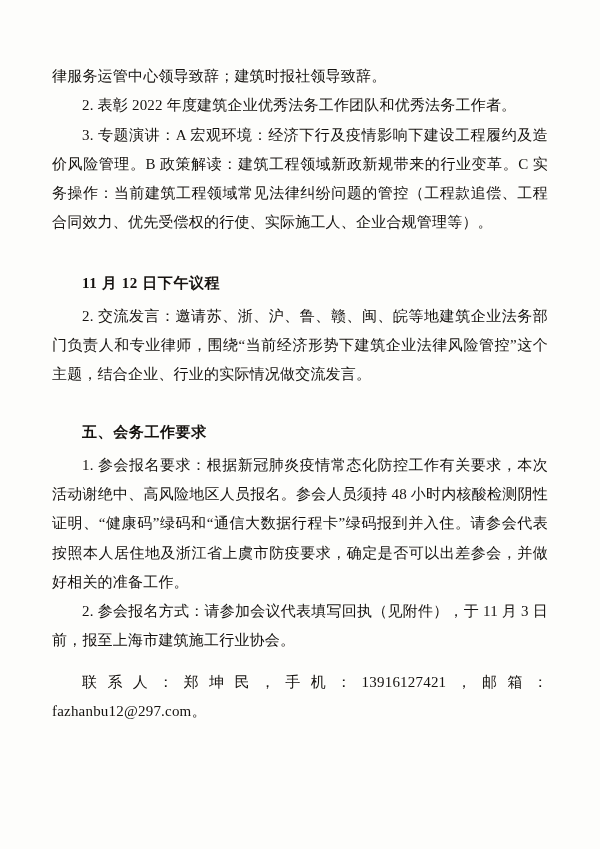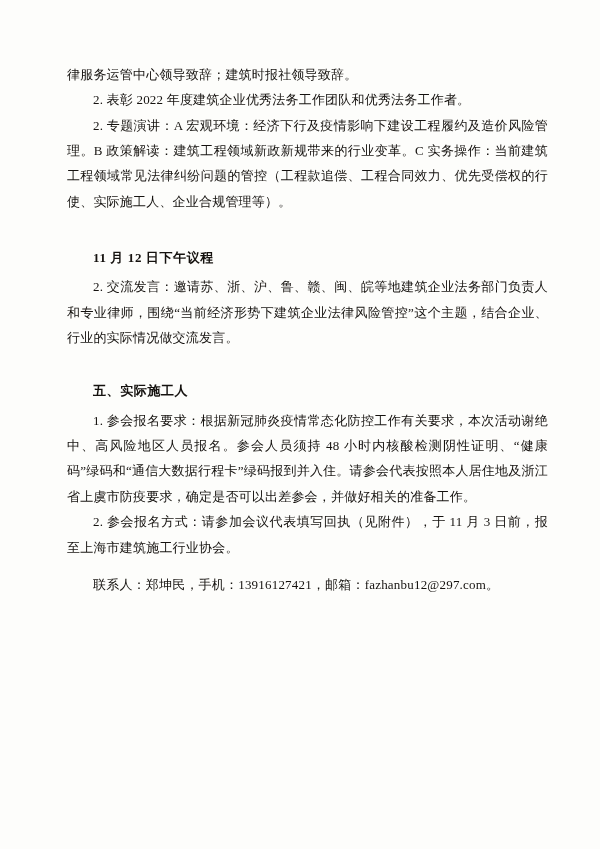--- a/index.html
+++ b/index.html
@@ -16,25 +16,24 @@
   }
   .page {
     position: relative;
     width: 600px;
     height: 849px;
     background: #fdfdfb;
     box-sizing: border-box;
     padding: 62px 52px 40px 52px;
   }
   .doc-body {
-    font-size: 13px;
+    font-size: 15px;
     line-height: 1.95;
     text-align: justify;
     letter-spacing: 0.2px;
-    margin-left: 15px;
   }
   p {
     margin: 0;
   }
   .para {
     text-indent: 0;
     margin-bottom: 0px;
   }
   .para.indent {
     text-indent: 2em;
@@ -64,32 +63,32 @@
 </head>
 <body>
 
 <div class="page">
   <div class="doc-body">
 
     <p class="para">律服务运管中心领导致辞；建筑时报社领导致辞。</p>
 
     <p class="para indent">2. 表彰 2022 年度建筑企业优秀法务工作团队和优秀法务工作者。</p>
 
-    <p class="para indent">2. 专题演讲：A 宏观环境：经济下行及疫情影响下建设工程履约及造价风险管理。B 政策解读：建筑工程领域新政新规带来的行业变革。C 实务操作：当前建筑工程领域常见法律纠纷问题的管控（工程款追偿、工程合同效力、优先受偿权的行使、实际施工人、企业合规管理等）。</p>
+    <p class="para indent">3. 专题演讲：A 宏观环境：经济下行及疫情影响下建设工程履约及造价风险管理。B 政策解读：建筑工程领域新政新规带来的行业变革。C 实务操作：当前建筑工程领域常见法律纠纷问题的管控（工程款追偿、工程合同效力、优先受偿权的行使、实际施工人、企业合规管理等）。</p>
 
     <div class="gap-md"></div>
 
     <p class="heading">11 月 12 日下午议程</p>
 
     <p class="para indent"><span>2. 交流发言：邀请苏、浙、沪、鲁、赣、闽、皖等地建筑企业法务部门负责人和专业律师，围绕</span><span class="bold">“当前经济形势下建筑企业法律风险管控”</span><span>这个主题，结合企业、行业的实际情况做交流发言。</span></p>
 
 
     <div class="gap-md"></div>
 
-    <p class="heading tight">五、实际施工人</p>
+    <p class="heading tight">五、会务工作要求</p>
 
     <p class="para indent">1. 参会报名要求：根据新冠肺炎疫情常态化防控工作有关要求，本次活动谢绝中、高风险地区人员报名。参会人员须持 48 小时内核酸检测阴性证明、“健康码”绿码和“通信大数据行程卡”绿码报到并入住。请参会代表按照本人居住地及浙江省上虞市防疫要求，确定是否可以出差参会，并做好相关的准备工作。</p>
 
     <p class="para indent">2. 参会报名方式：请参加会议代表填写回执（见附件），于 11 月 3 日前，报至上海市建筑施工行业协会。</p>
 
     <p class="contact">联系人：郑坤民，手机：13916127421，邮箱：fazhanbu12@297.com。</p>
 
   </div>
 </div>
 

